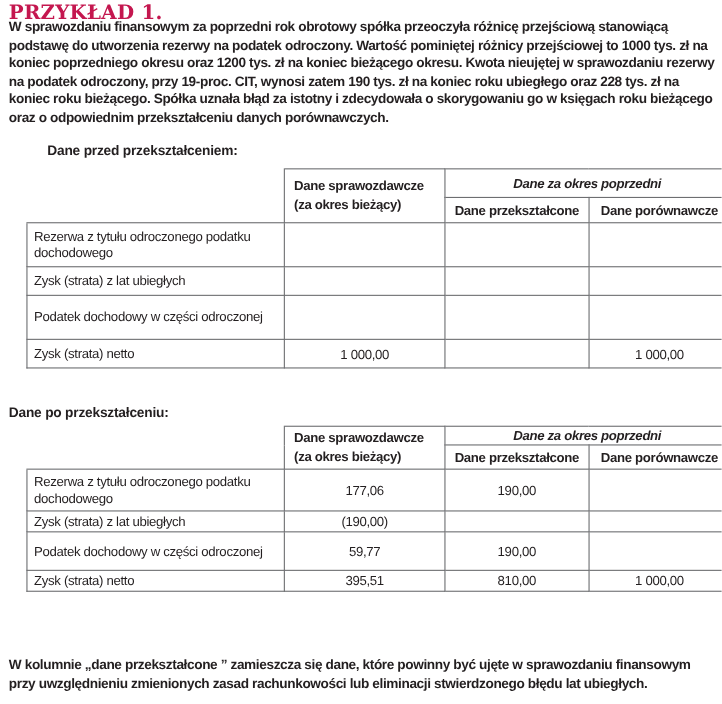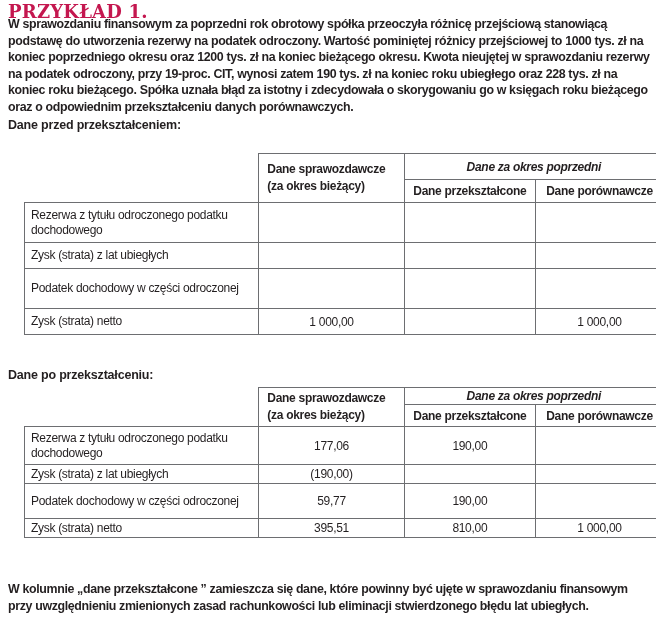--- a/index.html
+++ b/index.html
@@ -22,30 +22,30 @@
   .c0{width:216px;}
   .c1{width:134px;}
   .c2{width:121px;}
   .c3{width:118px;}
   .t1 .h-main{height:26px;}
   .t1 .h-sub{height:23px;}
   .t2 .h-main{height:17px;}
   .t2 .h-sub{height:22px;}
   th.span-top{text-align:center;font-style:italic;}
   th.rep{text-align:left;padding-left:8px;line-height:17px;vertical-align:middle;}
-  .outro{position:absolute;left:8px;top:581px;width:645px;font-weight:bold;
+  .outro{position:absolute;left:8px;top:596px;width:645px;font-weight:bold;
          font-size:12.4px;line-height:16.6px;letter-spacing:-0.35px;}
 </style>
 </head>
 <body>
 
 <div class="title">PRZYKŁAD 1.</div>
 <div class="intro">W sprawozdaniu finansowym za poprzedni rok obrotowy  spółka przeoczyła różnicę przejściową stanowiącą podstawę do utworzenia rezerwy na podatek odroczony. Wartość pominiętej różnicy przejściowej to 1000 tys. zł na koniec poprzedniego okresu oraz 1200 tys. zł na koniec bieżącego okresu. Kwota nieujętej w sprawozdaniu rezerwy na podatek odroczony, przy 19-proc. CIT, wynosi zatem 190 tys. zł na koniec roku ubiegłego oraz 228 tys. zł na koniec roku bieżącego. Spółka uznała błąd za istotny i zdecydowała o skorygowaniu go w księgach roku bieżącego oraz o odpowiednim przekształceniu danych porównawczych.</div>
 
-<div class="section" style="top:118px;">Dane przed przekształceniem:</div>
+<div class="section" style="top:130px;margin-left:35px;">Dane przed przekształceniem:</div>
 
 <table class="t1">
   <colgroup>
       <col class="c0">
       <col class="c1">
       <col class="c2">
       <col class="c3">
     </colgroup>
   <tbody>
       <tr class="h-main">

